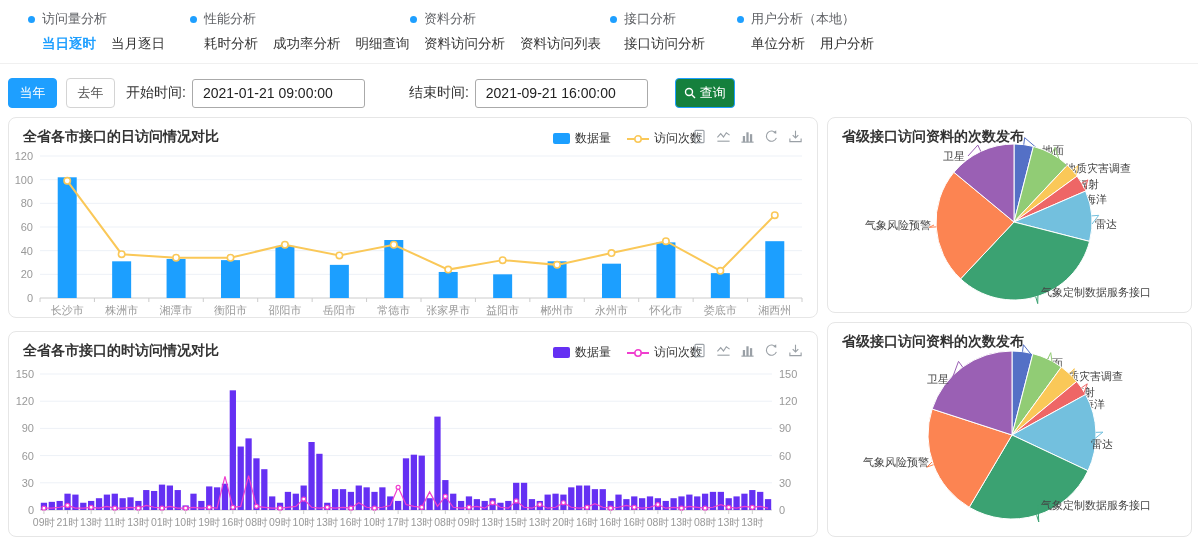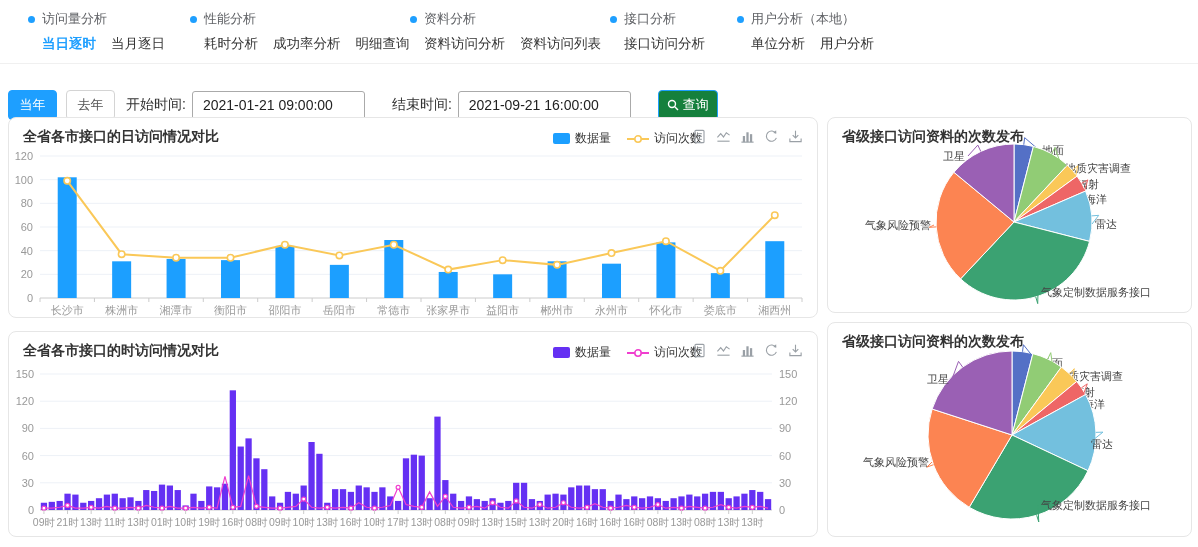--- a/index.html
+++ b/index.html
@@ -13,30 +13,30 @@
   .nav-group { flex:none; }
   .nav-group.g1{width:162px}.nav-group.g2{width:220px}.nav-group.g3{width:200px}
   .nav-group.g4{width:127px}.nav-group.g5{width:180px}
   .nav-title { font-size:13px; color:#606266; display:flex; align-items:center; gap:7px; }
   .dot { width:7px; height:7px; border-radius:50%; background:#1E9FFF; display:inline-block; }
   .nav-subs { margin:7px 0 0 14px; display:flex; gap:15px; }
   .nav-link { font-size:13.5px; color:#333; cursor:pointer; text-decoration:none; }
   .nav-link.active { color:#1E9FFF; font-weight:bold; }
 
   
-  .filterbar { position:absolute; left:8px; top:90px; display:flex; align-items:center; }
+  .filterbar { position:absolute; left:8px; top:78px; display:flex; align-items:center; }
   .btn { height:30px; border-radius:4px; font-size:13px; cursor:pointer;
     display:inline-flex; align-items:center; justify-content:center; }
   .btn-primary { background:#1E9FFF; color:#fff; border:1px solid #1E9FFF; width:49px; }
   .btn-plain { background:#fff; color:#555; border:1px solid #d4d4d4; width:49px; margin-left:9px; }
   .f-label { font-size:14px; color:#333; margin-left:11px; }
   .f-input { width:173px; height:29px; border:1px solid #aaa; border-radius:3px;
     font-size:14px; color:#222; padding:0 10px; margin-left:6px;
     font-family:"Liberation Sans","DejaVu Sans",sans-serif; }
-  .f-label.second { margin-left:27px; }
+  .f-label.second { margin-left:44px; }
   .btn-search { background:#15803d; color:#fff; border:1px solid #1E9FFF; width:60px;
     margin-left:27px; gap:4px; }
 
   
   .card { position:absolute; background:#fff; border:1px solid #e6e6e6; border-radius:8px; }
   #card1 { left:8px;  top:117px; width:810px; height:201px;padding-left:38px; }
   #card2 { left:8px;  top:331px; width:810px; height:206px; }
   #card3 { left:827px; top:117px; width:365px; height:196px; }
   #card4 { left:827px; top:322px; width:365px; height:215px; }
   .card-title { position:absolute; left:14px; top:10px; font-size:14px; font-weight:bold; color:#333; }

